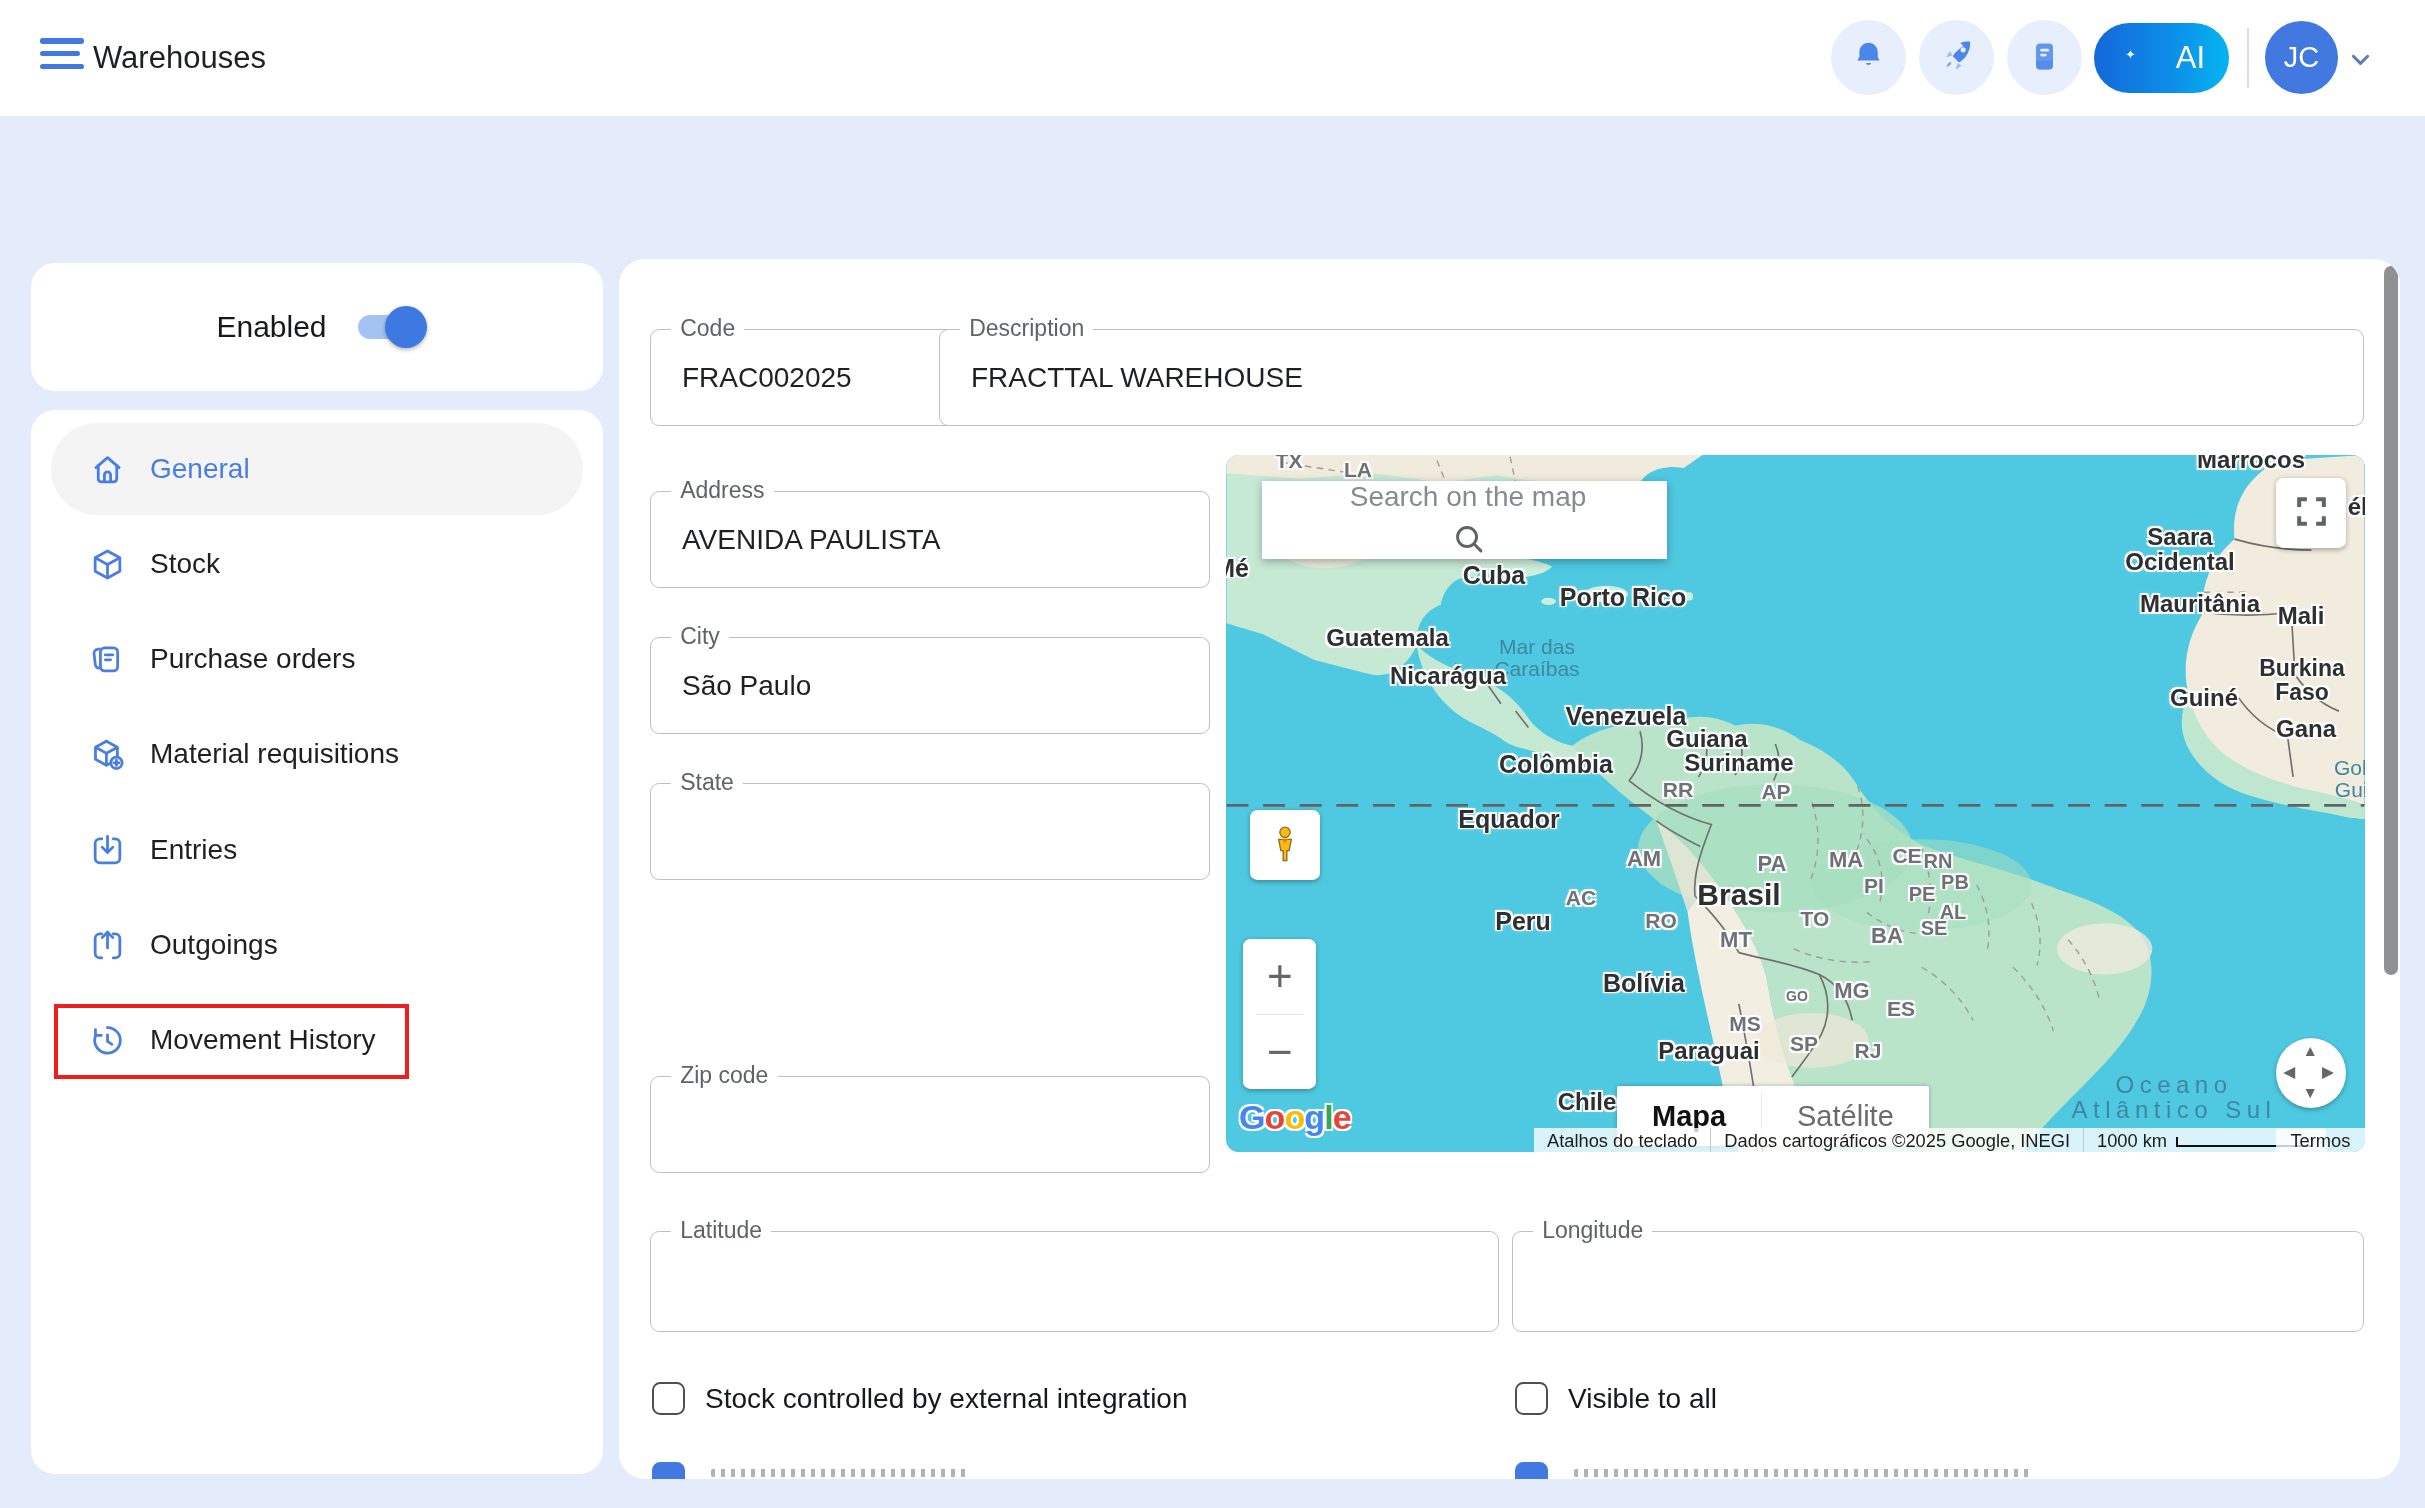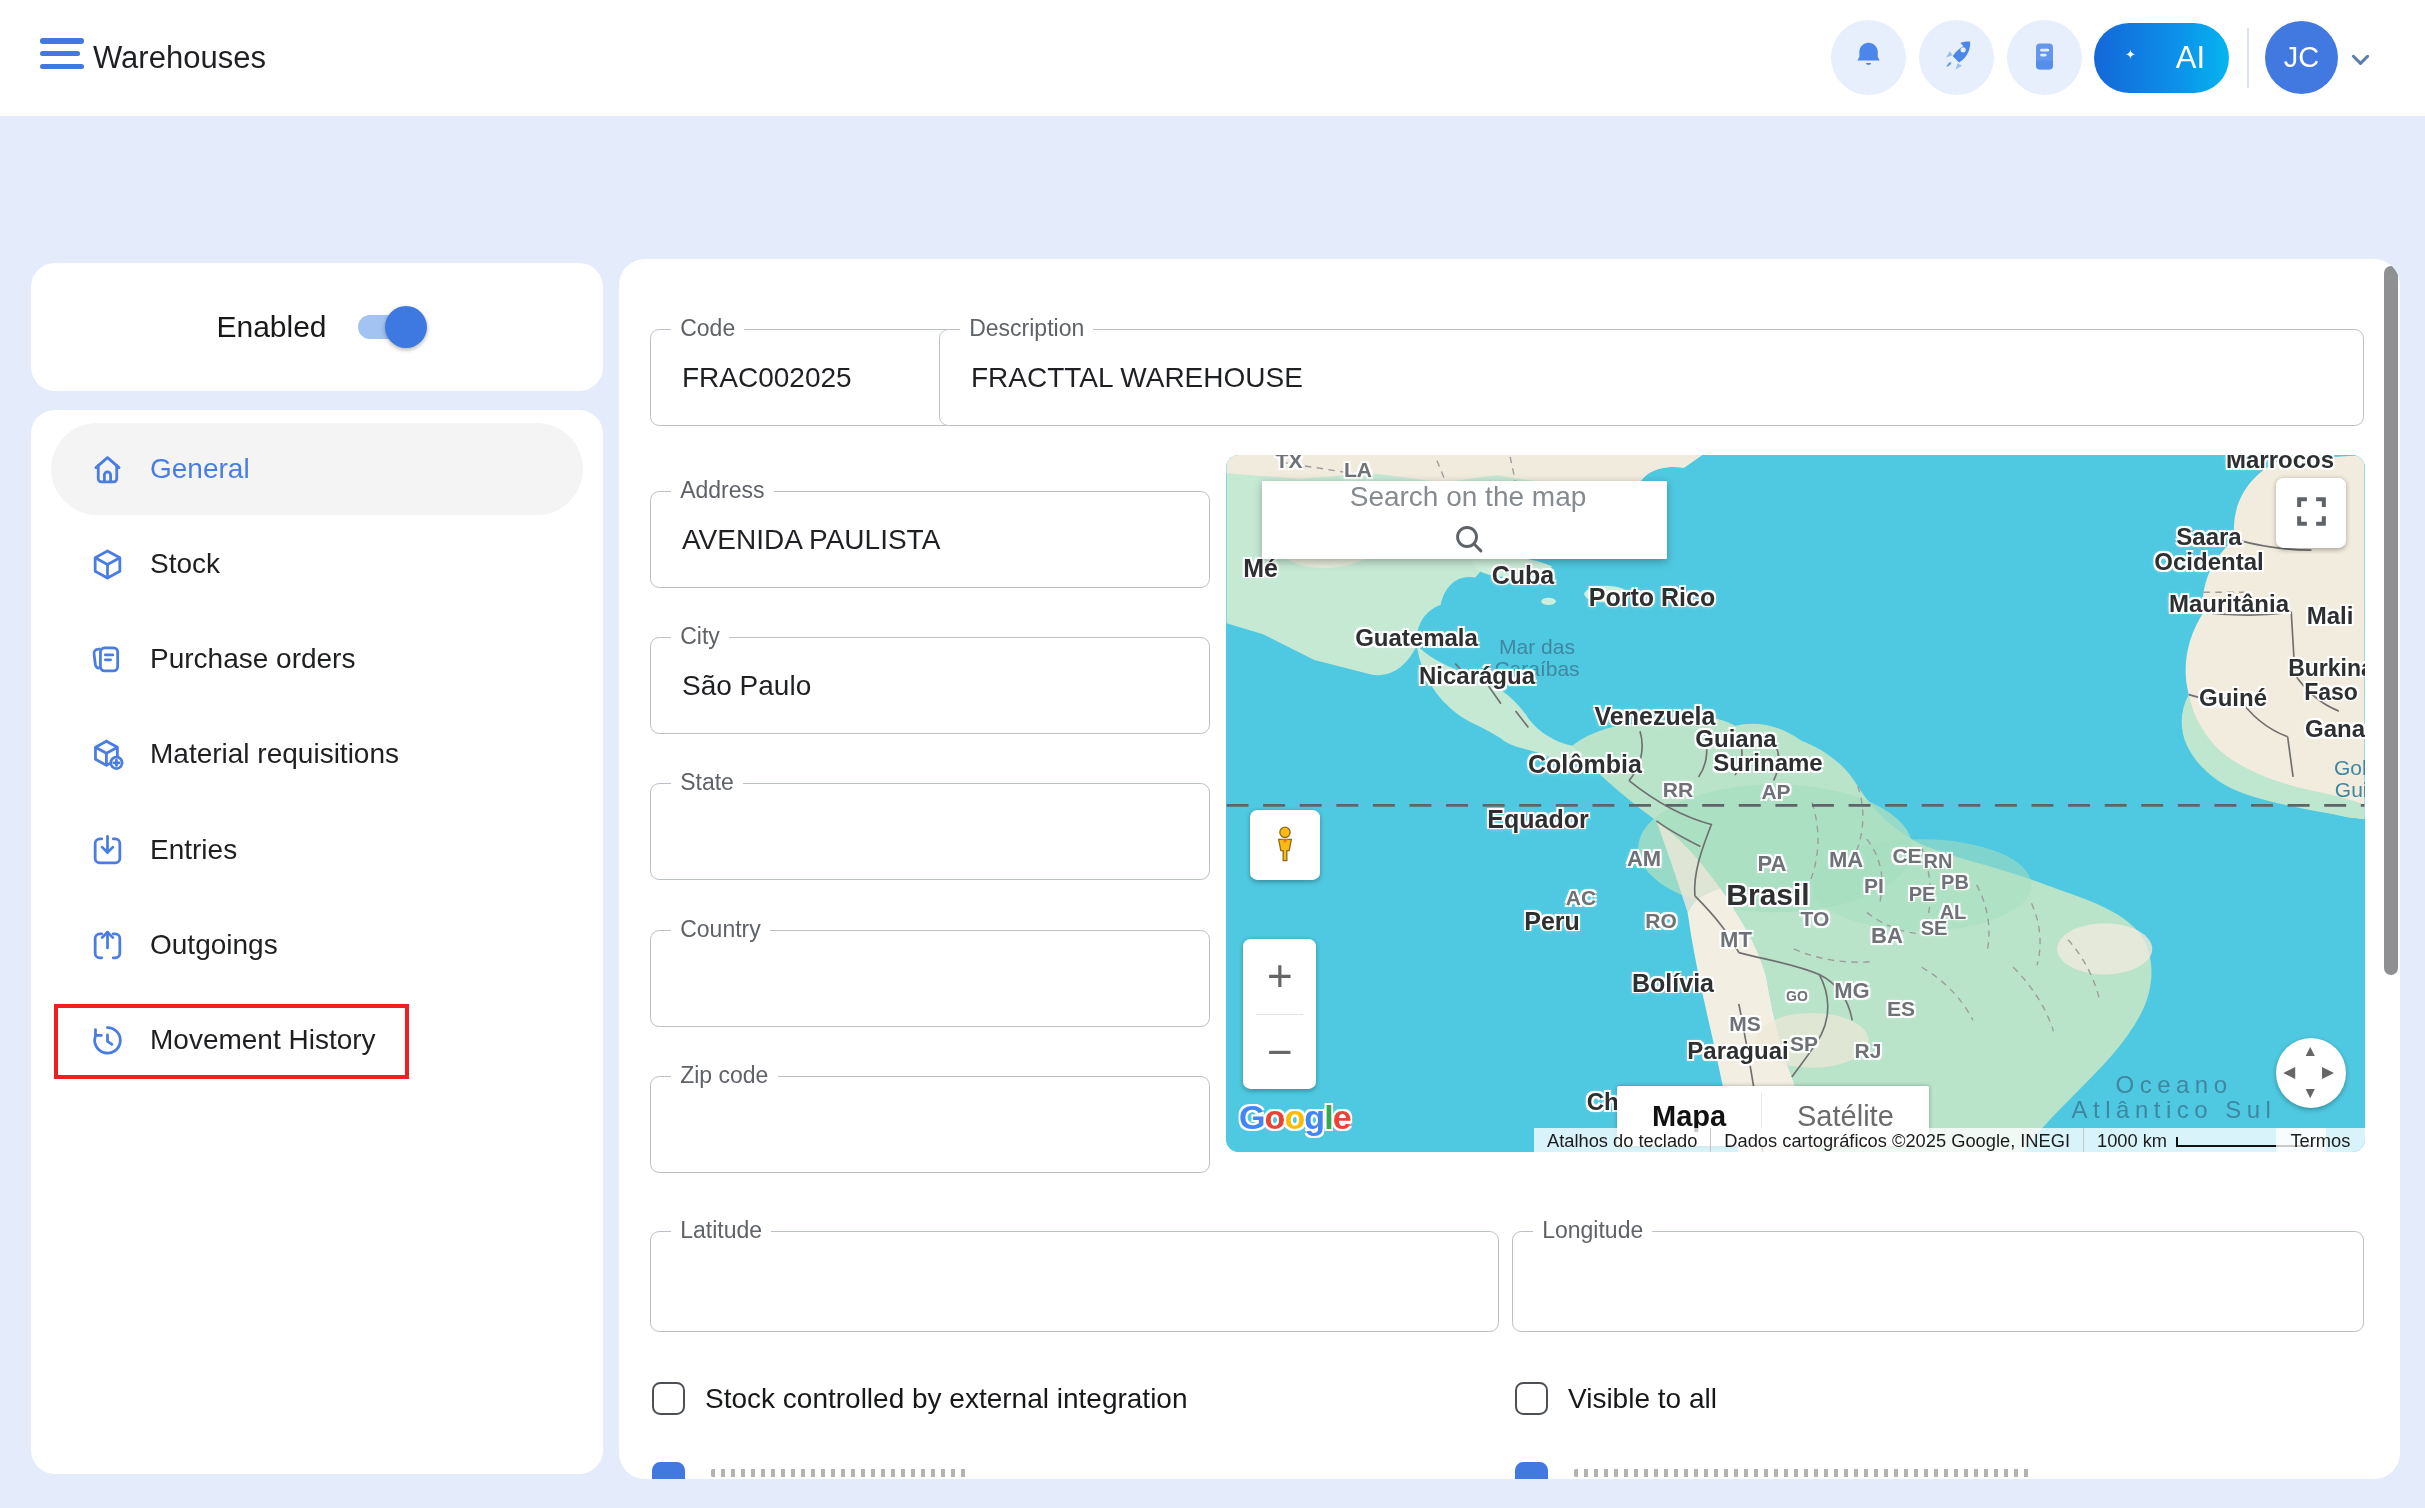--- a/index.html
+++ b/index.html
@@ -59,21 +59,21 @@
   .cut-text-hint { position:absolute; height:8.2px; opacity:.45; border-radius:1.8px;
         background:repeating-linear-gradient(90deg,#555 0 3.7px, transparent 3.7px 10px); }
 
   .scrollbar-thumb { position:absolute; left:1765px; top:7.3px; width:13.7px; height:709px; border-radius:7.3px; background:#8f9092; cursor:pointer; }
 
   
   .map { position:absolute; left:607px; top:196px; width:1139px; height:697px; border-radius:13px; overflow:hidden; background:#4fc9e1; cursor:grab; }
   .map svg.terrain { position:absolute; left:0; top:0; }
   .ml { position:absolute; transform:translate(-50%,-50%); white-space:nowrap; pointer-events:none;
         text-shadow:-1.8px -1.8px 0 #fff,1.8px -1.8px 0 #fff,-1.8px 1.8px 0 #fff,1.8px 1.8px 0 #fff,0 0 4.6px #fff; }
-  .ml.d { color:#2e2f31; font-weight:700;margin-left:29px; }
+  .ml.d { color:#2e2f31; font-weight:700; }
   .ml.g { color:#6e7276; font-weight:700; }
   .ml.w { color:#3f87a1; font-weight:400; text-shadow:none; }
   .ml.o { color:#3f87a1; font-weight:400; letter-spacing:5.5px; text-shadow:none; }
 
   .map-search { position:absolute; left:36px; top:26px; width:405px; height:78px; background:#fff; border-radius:1px;
                 box-shadow:0 2.7px 8.2px rgba(0,0,0,.28); display:flex; align-items:center; padding:0 24px 0 31px;flex-direction:column; }
   .map-search .ph { flex:1; font-size:28px; color:#868b90; }
   .map-btn { position:absolute; background:#fff; border-radius:7.3px; box-shadow:0 1.8px 5.5px rgba(0,0,0,.3); display:flex; align-items:center; justify-content:center; cursor:pointer; }
   .fullscreen-btn { left:1050px; top:23px; width:70px; height:70px; }
   .pegman-btn { left:24px; top:355px; width:70px; height:70px; }
@@ -289,24 +289,20 @@
   <div class="field" style="left:31px; top:378px; width:560px; height:97px;">
     <span class="f-label">City</span>
     <span class="f-value">São Paulo</span>
   </div>
 
   <div class="field" style="left:31px; top:524px; width:560px; height:97px;">
     <span class="f-label">State</span>
     <span class="f-value"></span>
   </div>
 
-  <div class="field" style="left:31px; top:671px; width:560px; height:97px;">
-    <span class="f-label">Country</span>
-    <span class="f-value"></span>
-  </div>
 
   <div class="field" style="left:31px; top:817px; width:560px; height:97px;">
     <span class="f-label">Zip code</span>
     <span class="f-value"></span>
   </div>
 
   <div class="field" style="left:31px; top:972px; width:849px; height:101px;">
     <span class="f-label">Latitude</span>
     <span class="f-value"></span>
   </div>

